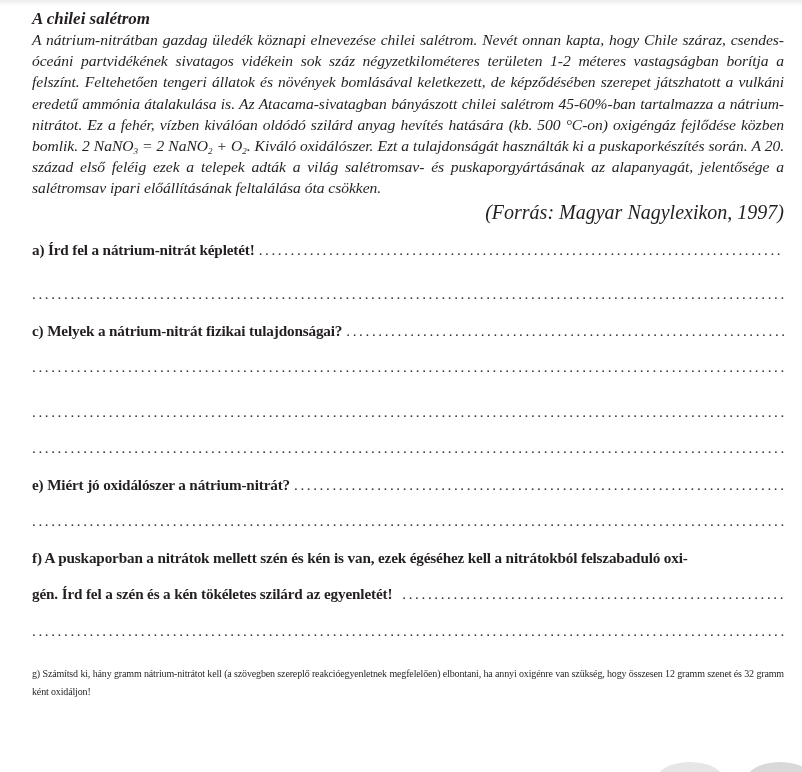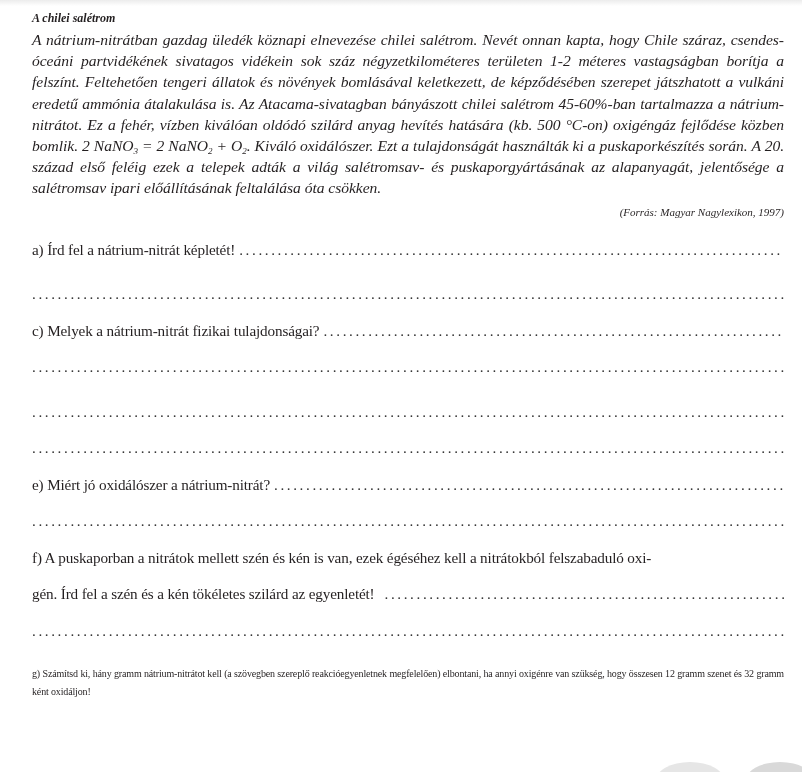--- a/index.html
+++ b/index.html
@@ -8,39 +8,39 @@
     background: #ffffff;
     font-family: "Liberation Serif", "DejaVu Serif", serif;
     color: #231f20;
   }
   .top-shadow {
     position: absolute; left: 0; top: 0; width: 802px; height: 6px;
     background: linear-gradient(#ececec, #ffffff);
   }
   .page { position: absolute; left: 32px; top: 8px; width: 752px; }
   .title {
-    font-style: italic; font-weight: bold; font-size: 12px; line-height: 21px;
+    font-style: italic; font-weight: bold; font-size: 17px; line-height: 21px;
     margin: 0;
   }
   .passage {
     font-style: italic; font-size: 15.6px; line-height: 21.2px;
     text-align: justify; margin: 0; letter-spacing: -0.05px; font-family: Liberation Serif, serif;
   }
   .passage sub { font-size: 9px; vertical-align: -3px; line-height: 0; }
   .source {
-    font-style: italic; font-size: 11px; line-height: 21px;
+    font-style: italic; font-size: 20px; line-height: 21px;
     text-align: right; margin: 3px 0 0 0;
   }
   .questions { margin-top: 17px; }
   .q-line {
     display: flex; align-items: baseline; font-size: 15.2px; line-height: 20px;
     height: 28.5px; white-space: nowrap; overflow: hidden;
     letter-spacing: -0.15px;
   }
-  .q-line .text { flex: 0 0 auto; }
+  .q-line .text { flex: 0 0 auto; font-weight: bold; }
   .q-line .dots {
     flex: 1 1 auto; overflow: hidden; margin-left: 4px;
     letter-spacing: 2.6px; color: #333;
   }
   .q-line .dots::after {
     content: "......................................................................................................................................................................................................................................";
   }
   .gap-s { height: 8px; }
   .q-block {
     font-size: 10px; line-height: 18px; letter-spacing: -0.15px;

